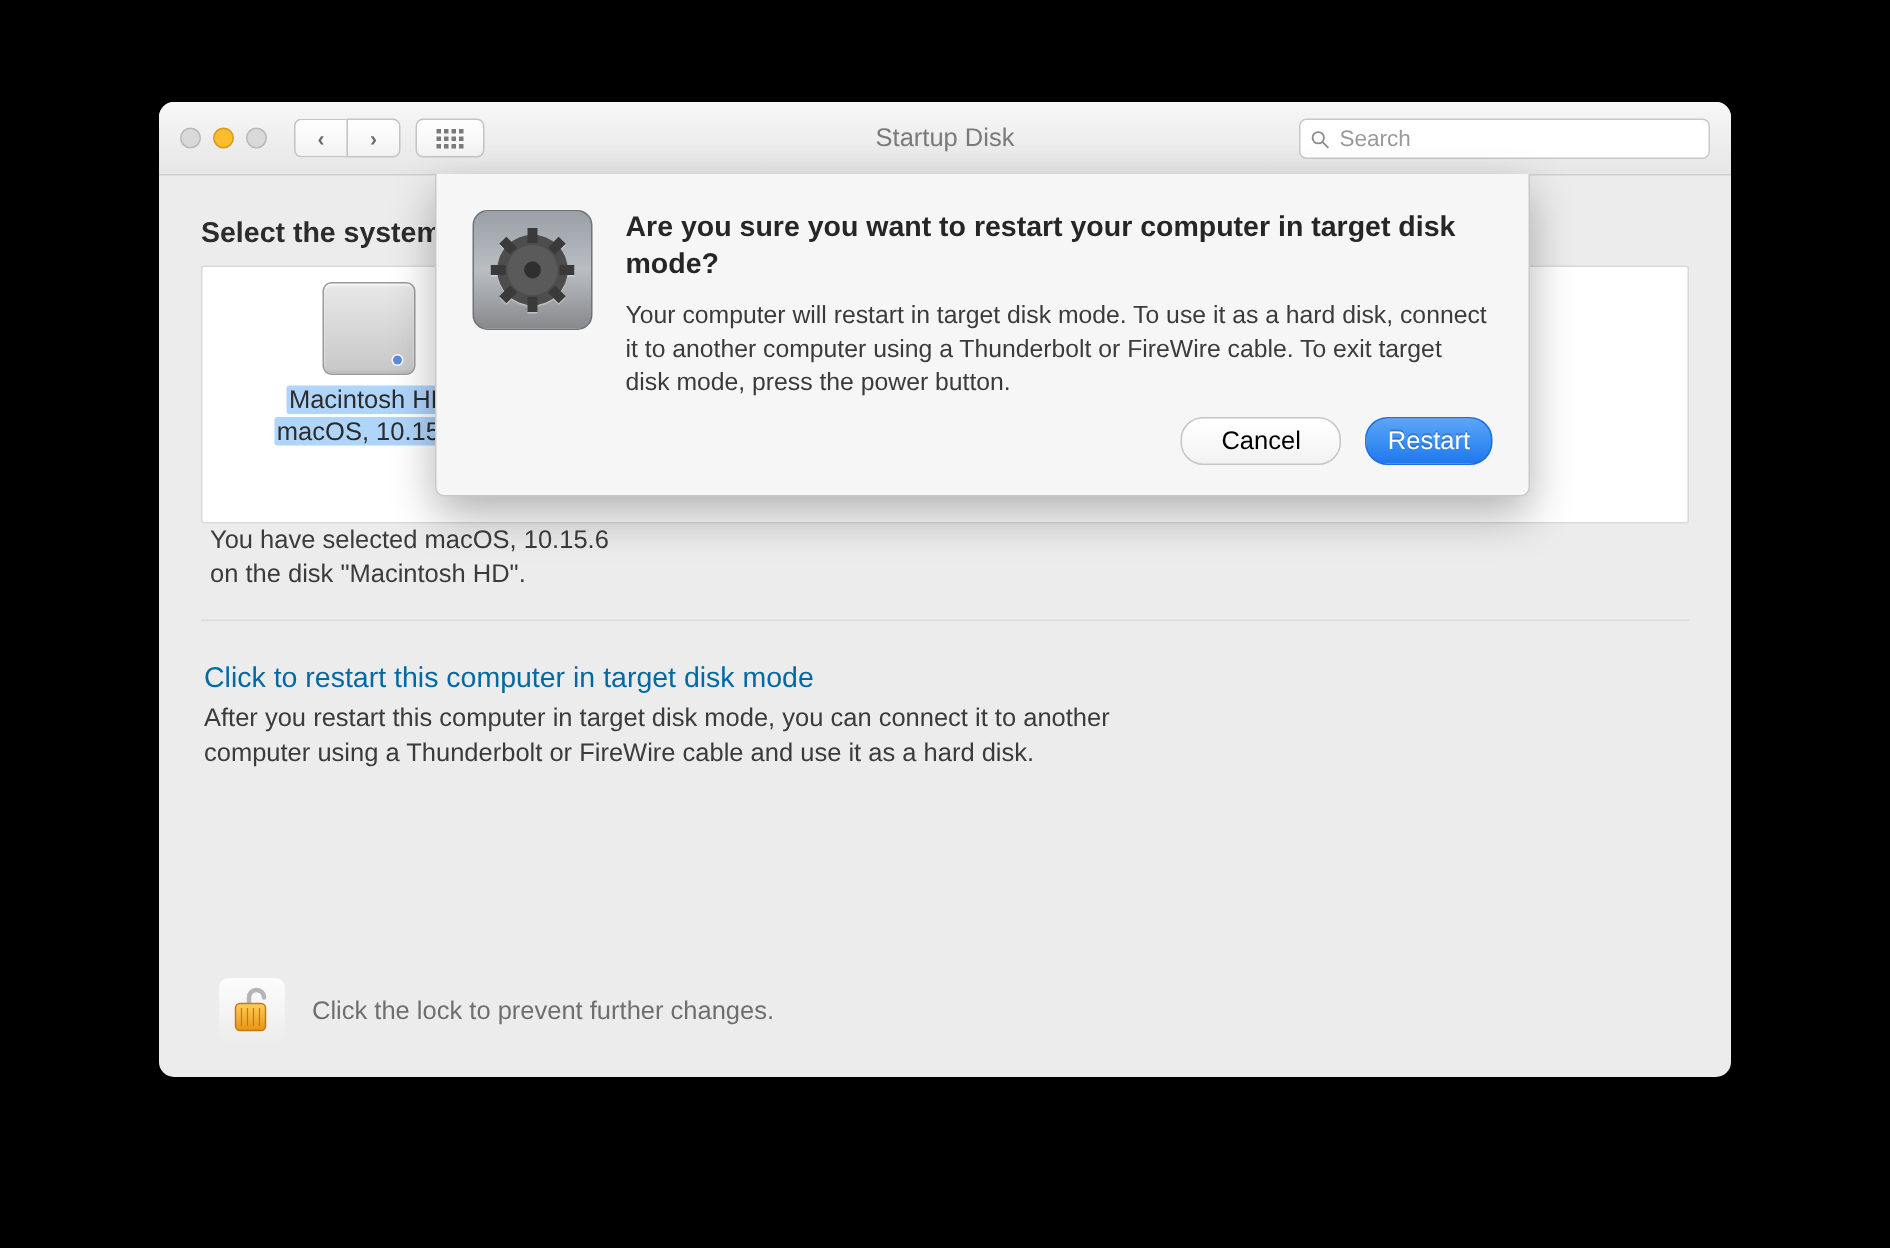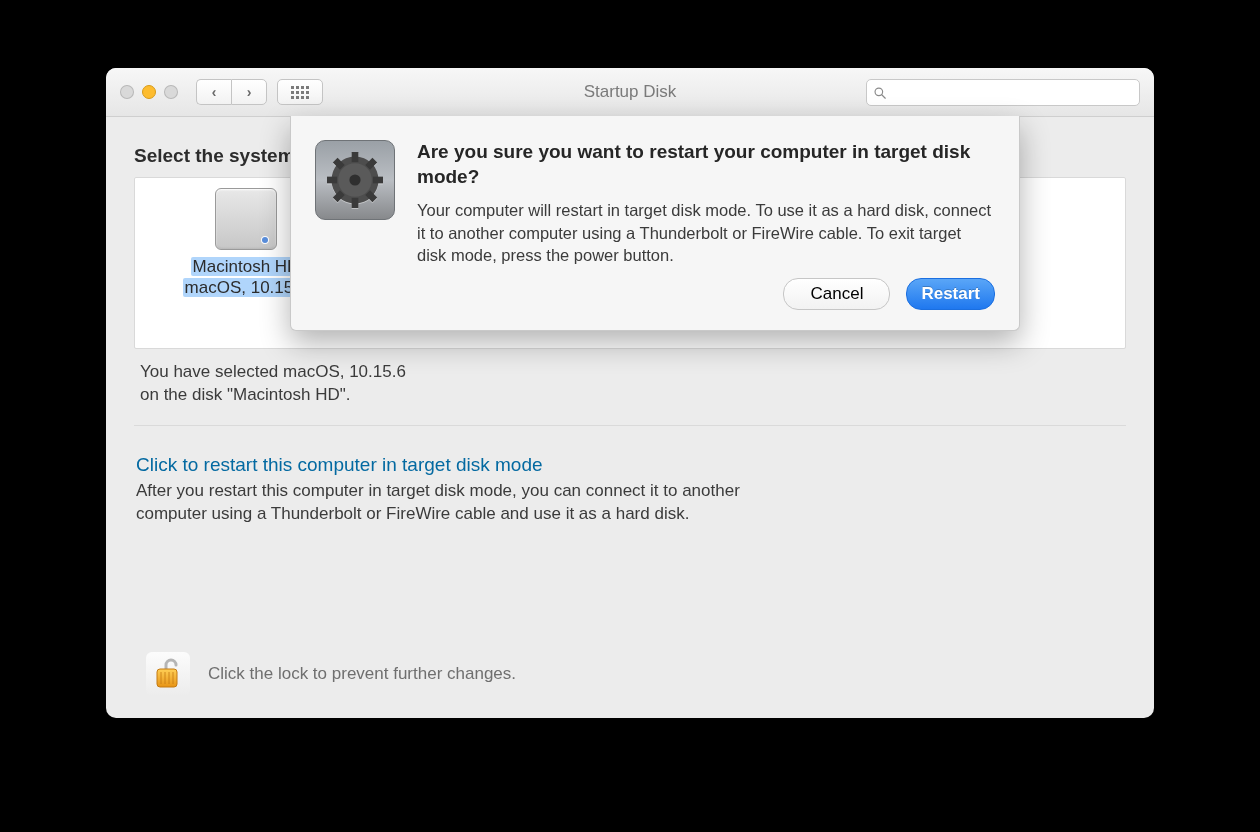--- a/index.html
+++ b/index.html
@@ -145,21 +145,21 @@
     right:8px; bottom:6px;
     width:6px; height:6px;
     border-radius:50%;
     background:#5a8edb;
     box-shadow: 0 0 0 1px #fff;
   }
   .disk-tile .sel { background: #b0d5fb; border-radius: 2px; padding: 0 2px; }
 
   .under-row {
     display:flex;
-    margin-top: 12px;
+    margin-top: 0;
     gap: 8px;
   }
   .info-text {
     flex: 1;
     font-size: 17px;
     color: #3b3b3b;
     line-height: 1.35;
     padding-left: 6px;
   }
   .push-btn {
@@ -276,21 +276,20 @@
     align-items:center;
     justify-content:center;
     padding: 0 26px;
   }
   .mbtn.default {
     background: linear-gradient(#5aa6f7, #1f78ef);
     border-color: #1b6fe0;
     color:#fff;
     text-shadow: 0 -1px 0 rgba(0,0,0,0.2);
     padding: 0 14px;
-    font-weight: bold;
   }
 </style>
 </head>
 <body>
 
 <div class="window">
 
   <div class="titlebar">
     <div class="traffic-lights">
       <div class="tl close"></div>
@@ -320,20 +319,21 @@
           <span></span>
           <span></span>
       </div>
     </div>
     <div class="window-title">Startup Disk</div>
     <div class="search-box">
       <svg width="14" height="14" viewBox="0 0 24 24">
         <circle cx="10" cy="10" r="6.5" fill="none" stroke="#8a8a8a" stroke-width="2"></circle>
         <line x1="15" y1="15" x2="21" y2="21" stroke="#8a8a8a" stroke-width="2" stroke-linecap="round"></line>
       </svg>
+      <input class="search-input" placeholder="Search" style="">
     </div>
   </div>
 
   <div class="content">
     <div class="heading">Select the system you want to use to start up your computer</div>
 
     <div class="disk-row">
       <div class="disk-tile">
         <div class="hd-icon"></div>
         <div><span class="sel">Macintosh HD</span></div>

